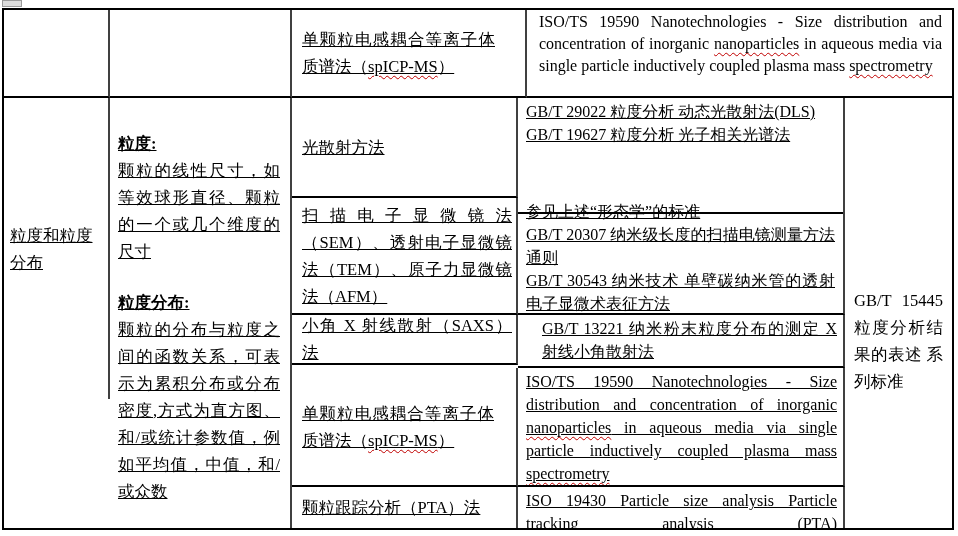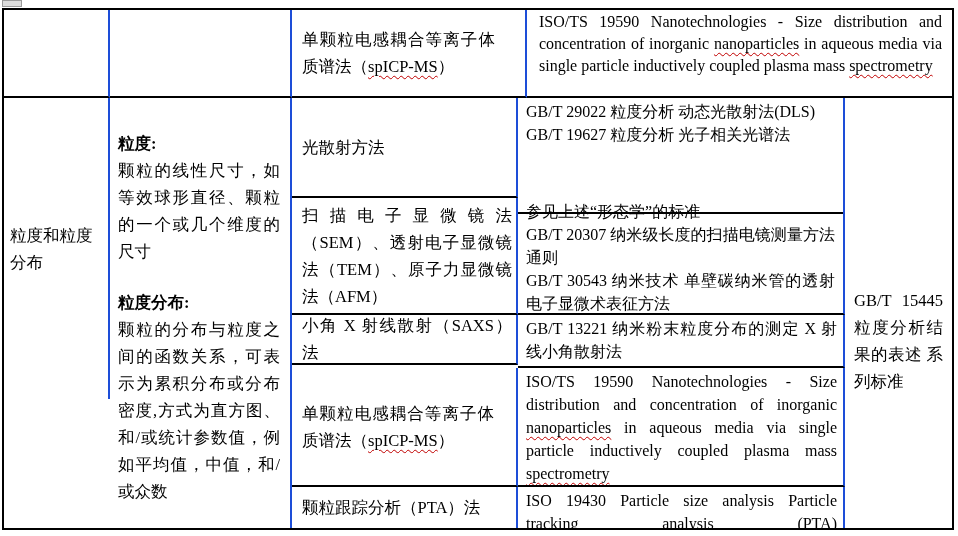--- a/index.html
+++ b/index.html
@@ -1,21 +1,21 @@
 <!DOCTYPE html>
 <html><head>
 <meta charset="utf-8">
 <style>
   html,body{margin:0;padding:0;background:#fff;}
   .page{position:relative;width:958px;height:536px;background:#ffffff;overflow:hidden;
         font-family:"Liberation Serif","DejaVu Serif",serif;color:#000;}
   .corner{position:absolute;left:2px;top:0;width:20px;height:7px;background:#dcdcdc;border:1px solid #9a9a9a;box-sizing:border-box;}
   .tbl{position:absolute;left:2px;top:8px;width:952px;height:522px;border:2px solid #000;box-sizing:border-box;}
   .cell{position:absolute;box-sizing:border-box;overflow:hidden;}
-  .br{border-right:2px solid #1d4ed8;}
+  .br{border-right:2px solid #404040;text-decoration:underline;}
   .bb{border-bottom:2px solid #000;}
   .vc{display:flex;flex-direction:column;justify-content:center;}
   .txt{text-align:justify;text-justify:inter-character;}
   .cn{font-size:16.5px;line-height:27px;}
   .en{font-size:16px;line-height:23px;}
   .p{margin:0;}
   .b{font-weight:bold;}
   .gap{height:24px;}
   .jl{text-align-last:justify;}
   .d1{line-height:22px;}
@@ -69,21 +69,21 @@
 
     <div class="cell br bb en txt" style="left:514px;top:88px;width:327px;height:116px;padding:2px 0 0 8px">
       <div class="p">GB/T 29022 粒度分析 动态光散射法(DLS)</div>
       <div class="p">GB/T 19627 粒度分析 光子相关光谱法</div>
     </div>
     <div class="cell br bb en txt" style="left:514px;top:188px;width:327px;height:117px;padding:2px 8px 0 8px">
       <div class="p">参见上述“形态学”的标准</div>
       <div class="p">GB/T 20307 纳米级长度的扫描电镜测量方法通则</div>
       <div class="p">GB/T 30543 纳米技术 单壁碳纳米管的透射电子显微术表征方法</div>
     </div>
-    <div class="cell br bb en txt" style="left:514px;top:305px;width:327px;height:53px;padding:2px 6px 0 8px">
+    <div class="cell br bb en txt" style="left:514px;top:305px;width:327px;height:53px;padding:2px 6px 0 24px">
       <div class="p">GB/T 13221 纳米粉末粒度分布的测定 X 射线小角散射法</div>
     </div>
     <div class="cell br bb en txt" style="left:514px;top:358px;width:327px;height:119px;padding:2px 6px 0 8px">
       <div class="p">ISO/TS 19590 Nanotechnologies - Size distribution and concentration of inorganic <span class="sp">nanoparticles</span> in aqueous media via single particle inductively coupled plasma mass <span class="sp">spectrometry</span></div>
     </div>
     <div class="cell br en txt jl" style="left:514px;top:477px;width:327px;height:41px;padding:2px 6px 0 8px">
       <div class="p jl">ISO 19430 Particle size analysis Particle tracking analysis (PTA)</div>
     </div>
 
     <div class="cell vc cn txt" style="left:841px;top:88px;width:107px;height:430px;padding:56px 9px 0 9px">

